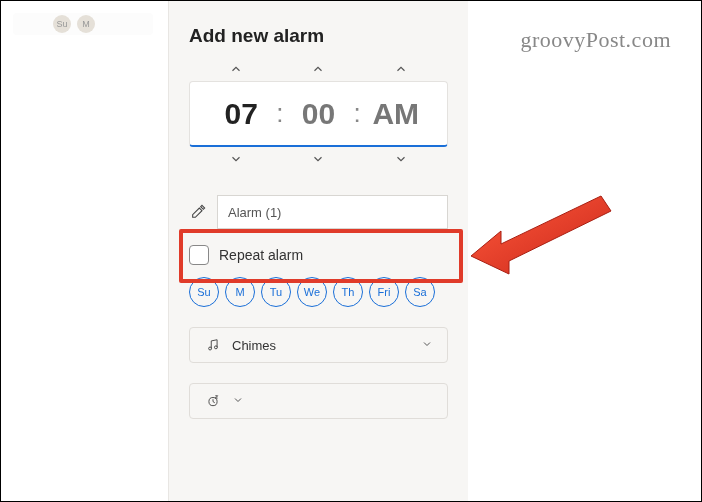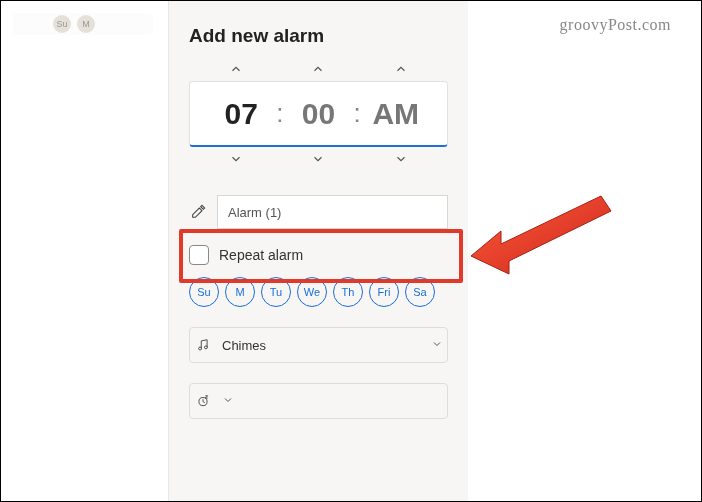--- a/index.html
+++ b/index.html
@@ -5,22 +5,22 @@
     * { box-sizing: border-box; margin: 0; padding: 0; }
     body {
       font-family: 'Segoe UI', Tahoma, sans-serif;
       width: 702px; height: 502px;
       background: #fff;
       border: 1px solid #000;
       position: relative;
       overflow: hidden;
     }
     .watermark {
-      position: absolute; top: 15px; right: 30px;
-      color: #888; font-size: 16px; font-family: Georgia, serif;
+      position: absolute; top: 26px; right: 30px;
+      color: #888; font-size: 22px; font-family: Georgia, serif;
       letter-spacing: 0.5px;
     }
     .tabbar {
       position: absolute; top: 12px; left: 12px;
       width: 140px; height: 22px;
       background: #fcfcfc; border-radius: 4px;
       display: flex; align-items: center; gap: 6px;
       padding-left: 40px;
       font-size: 10px; color: #888;
     }
@@ -87,21 +87,21 @@
     .days-row { margin-top:12px; display:flex; gap:6px; }
     .day-pill {
       width:30px; height:30px; border:1.5px solid #1a6fd8; border-radius:50%;
       display:flex;align-items:center;justify-content:center;
       font-size:11px; color:#1a6fd8; background:#f7f6f4;
       cursor:pointer;
     }
     .dropdown {
       margin-top:20px; display:flex; align-items:center; gap:10px;
       border:1px solid #e0ddd9; border-radius:4px; background:#f7f6f4;
-      height:36px; padding:0 4px;
+      height:36px; padding:0 14px;
     }
     .dropdown .label { flex:1; font-size:13px; color:#333; }
     .dropdown .chev-d { color:#555; }
   </style>
 </head>
 <body>
 
 <div class="watermark">groovyPost.com</div>
 
 <div class="tabbar">

